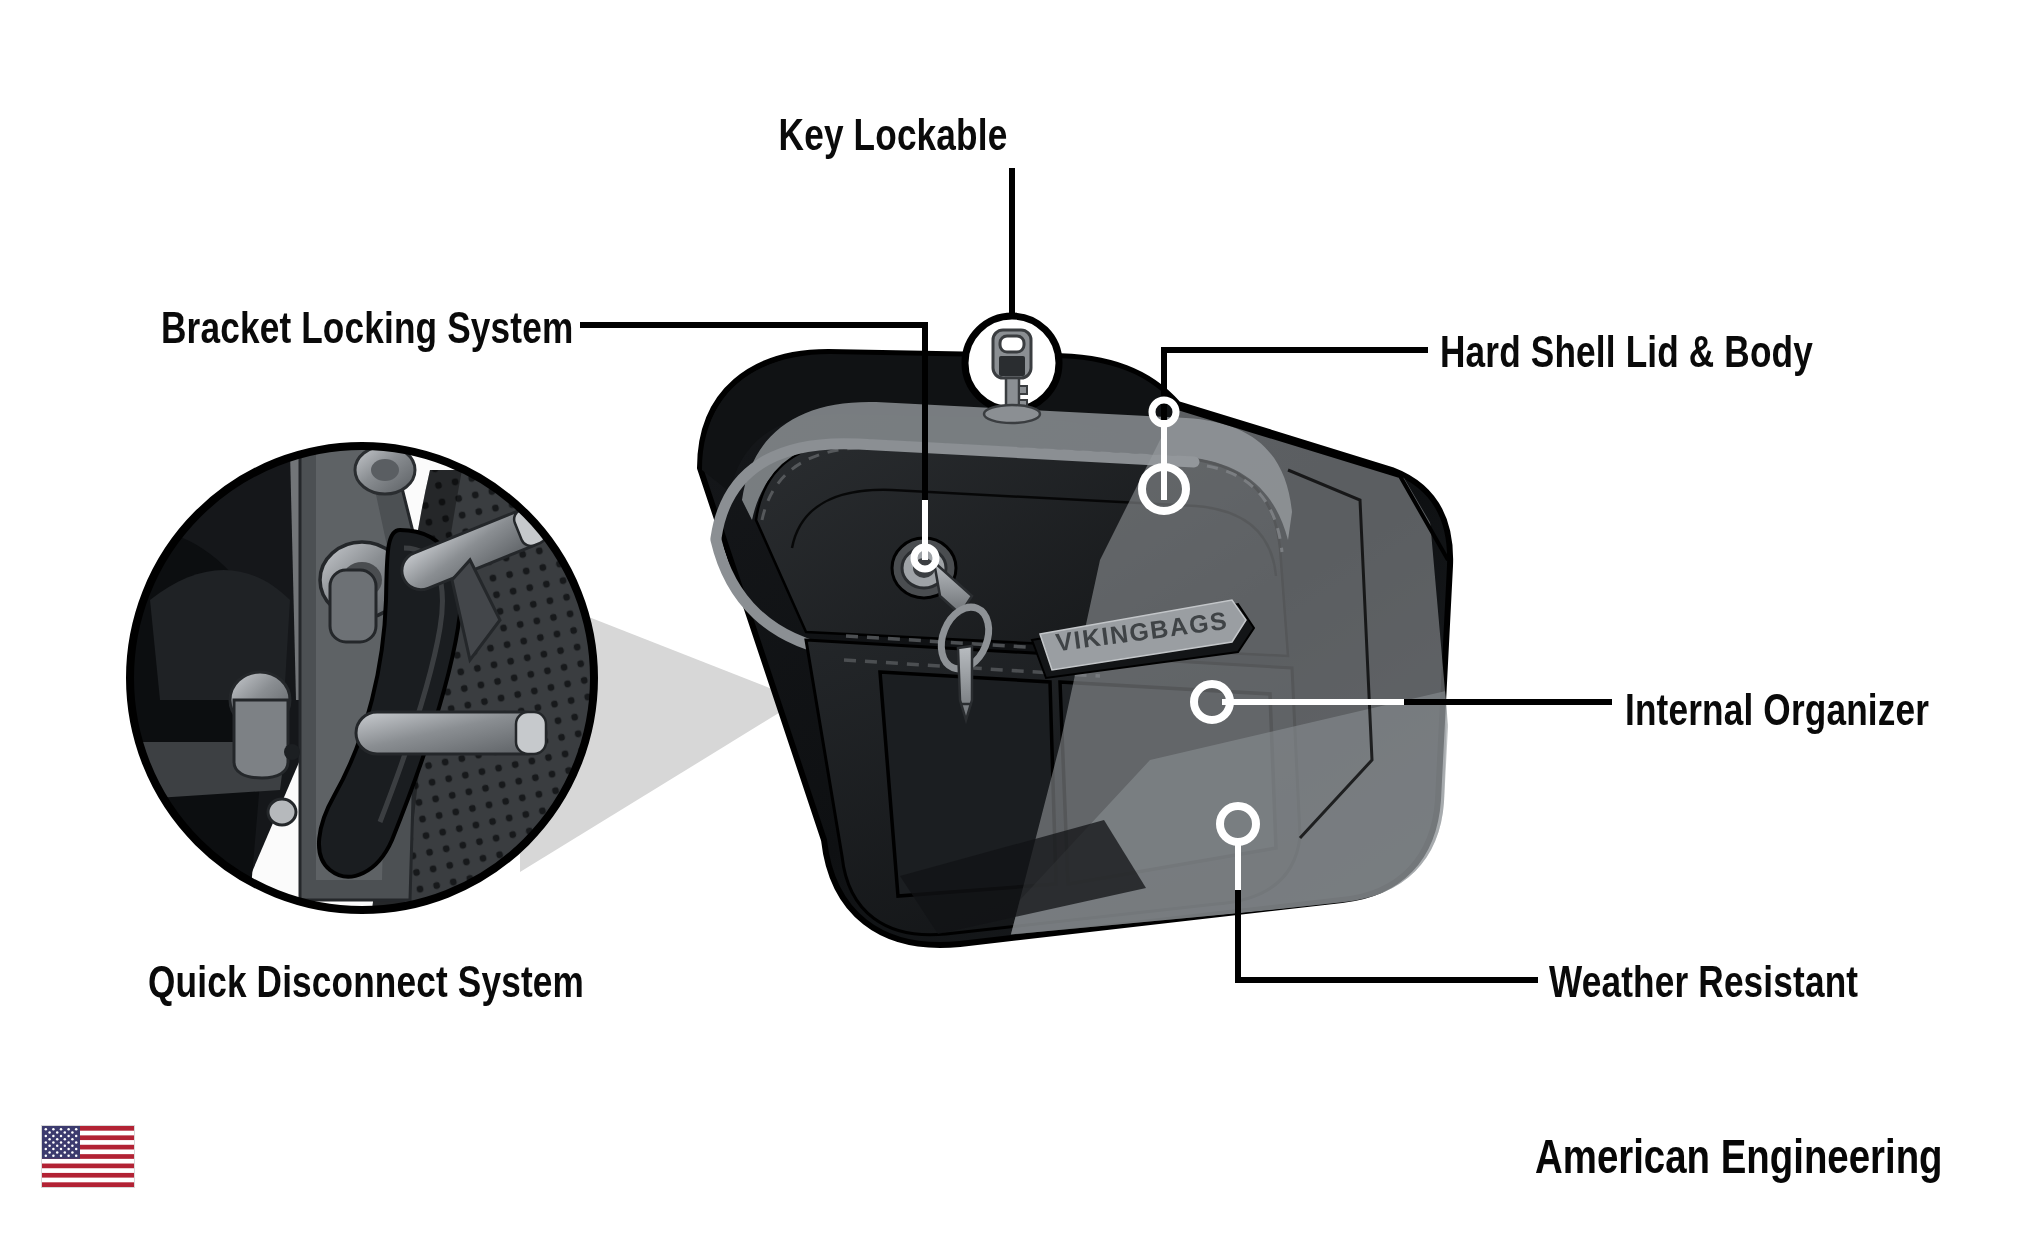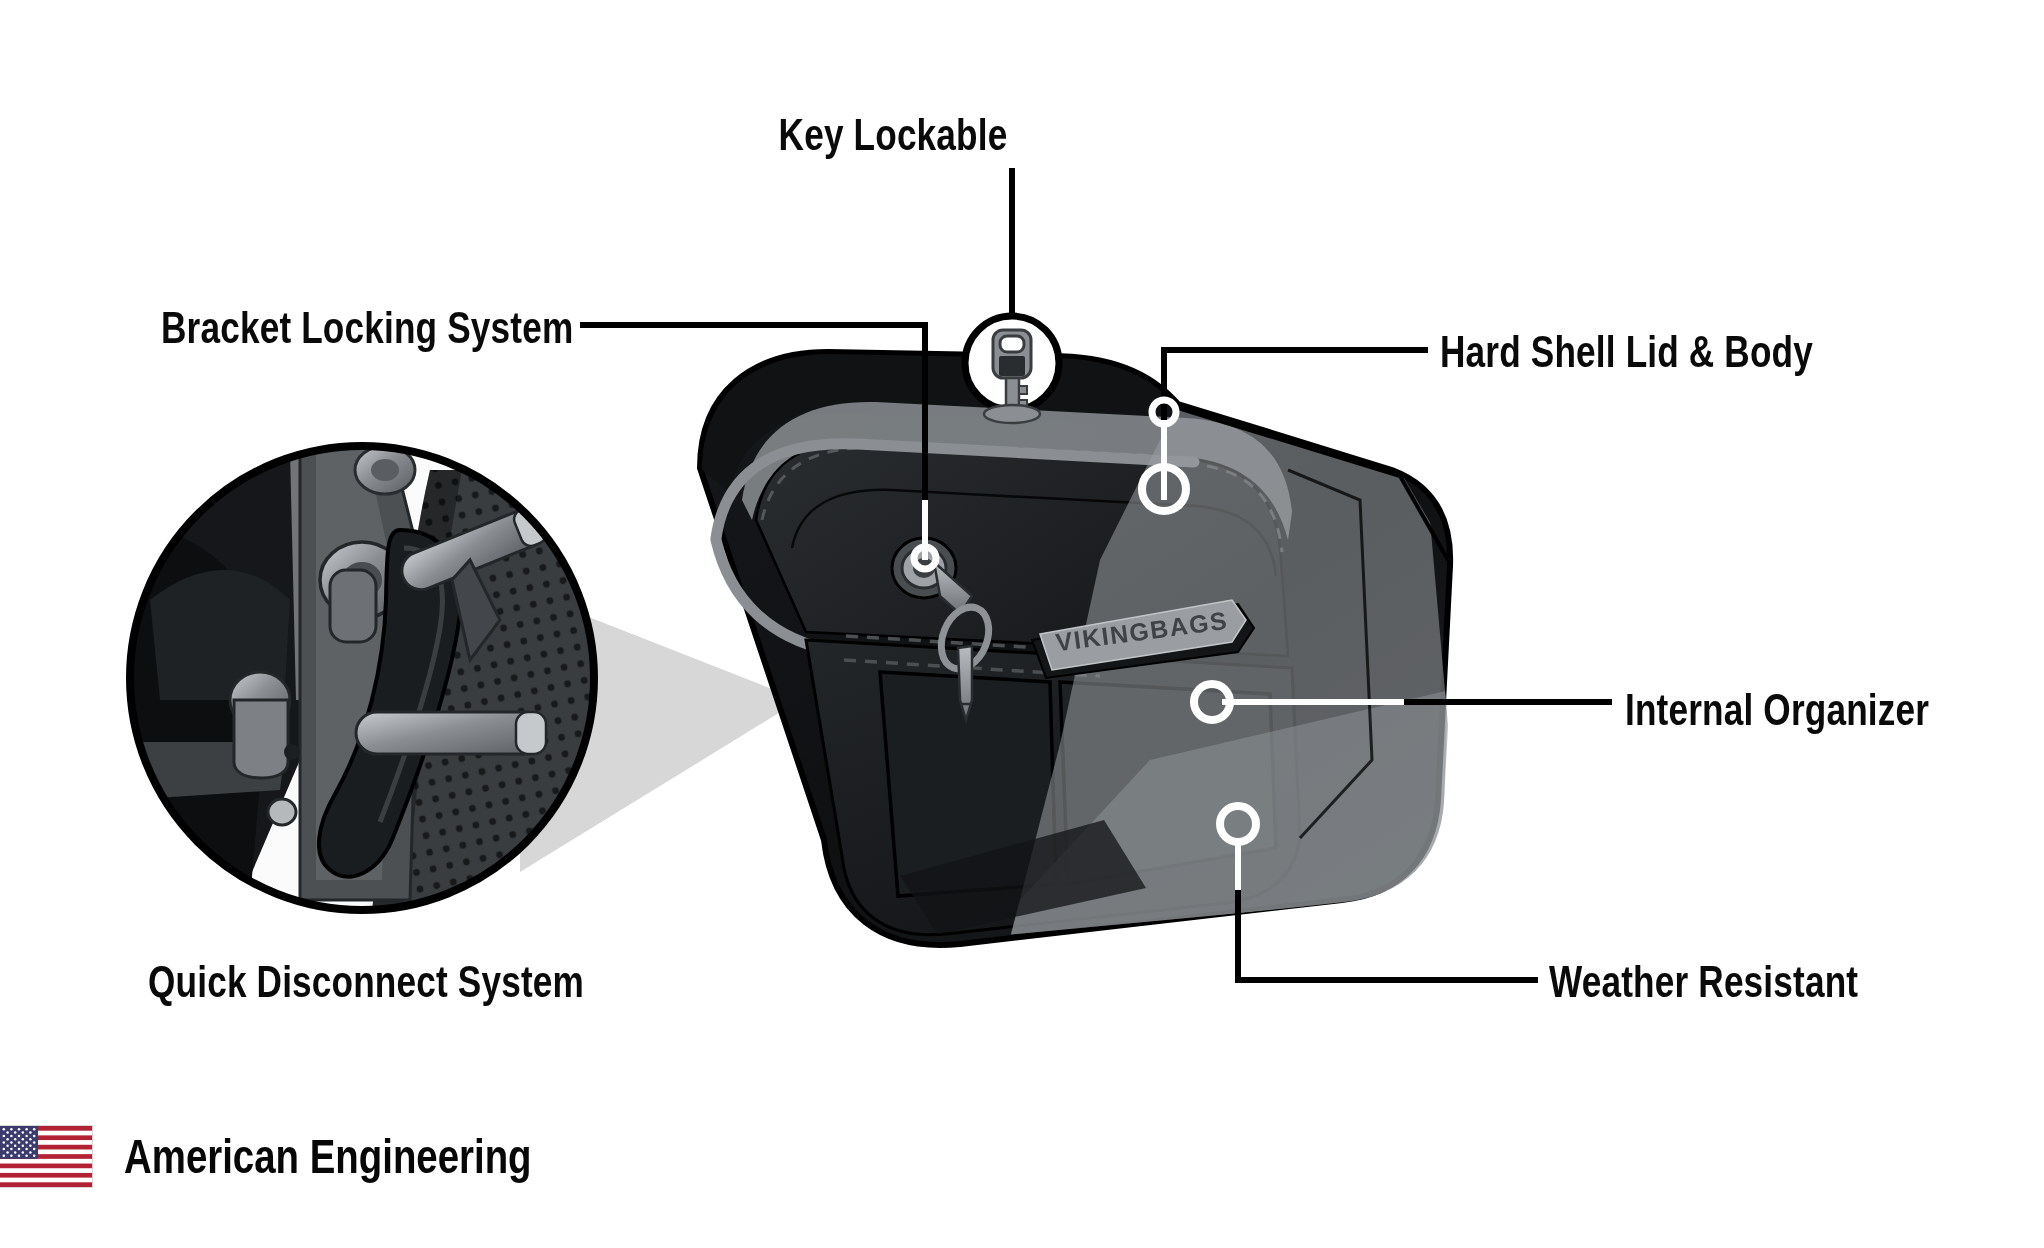--- a/index.html
+++ b/index.html
@@ -28,22 +28,23 @@
   .lbl-internal{left:1625px;top:688px;transform-origin:0 50%;}
   .lbl-weather{left:1549px;top:960px;transform-origin:0 50%;}
   .lbl-quick{left:148px;top:960px;transform-origin:0 50%;}
 
   .footer{
     position:absolute;
     left:0;right:0;
     top:1126px;
     display:flex;
     align-items:center;
-    justify-content:flex-start;
-    gap:32px;
+    justify-content:space-between;
+    gap:60px;
+    padding-left:42px;
   }
   .flag{
     width:92px;height:61px;
     position:relative;
     box-shadow:0 0 0 1px #d8d8d8;
     flex:none;
   }
   .footer-text{
     font-weight:700;
     color:#070707;

